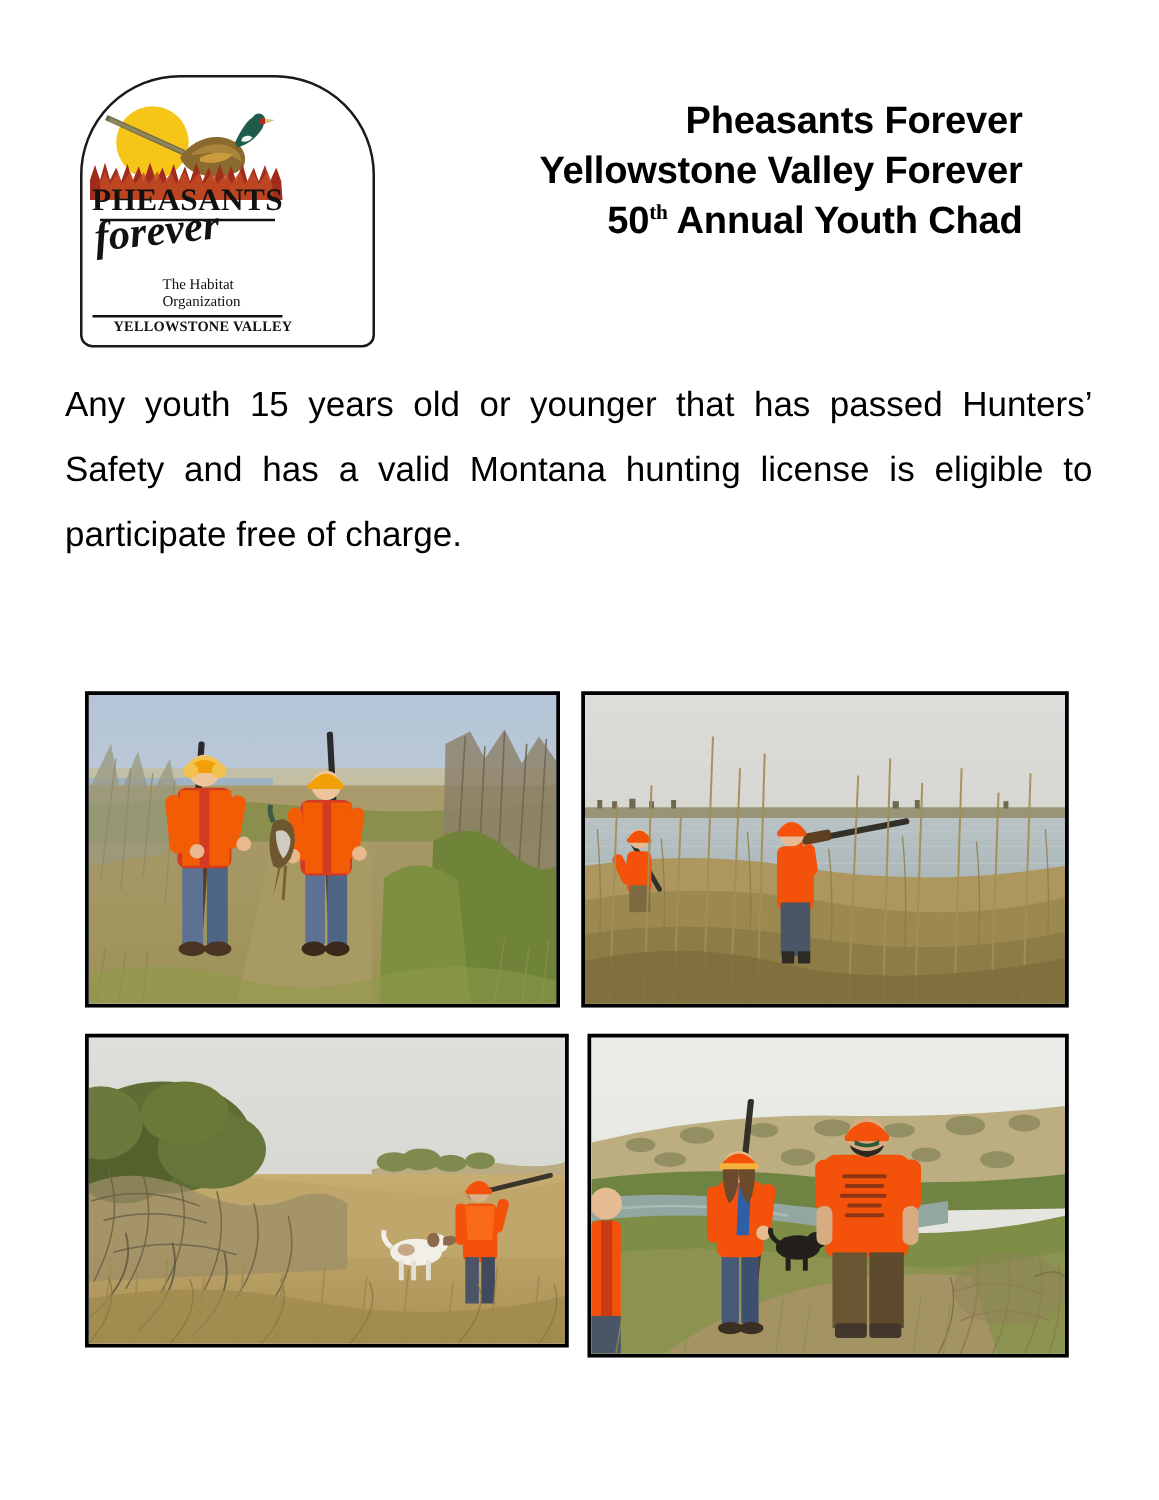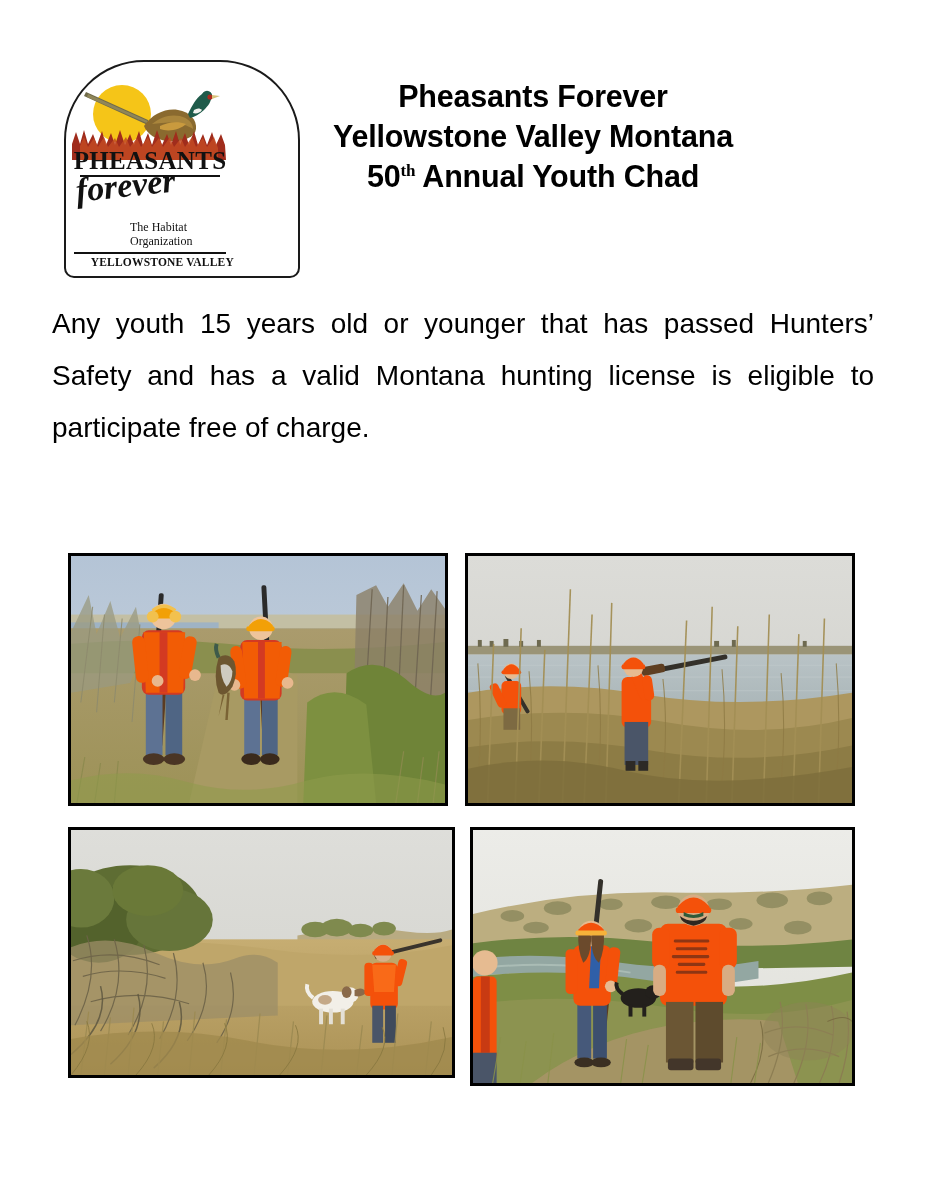--- a/index.html
+++ b/index.html
@@ -132,21 +132,21 @@
     letter-spacing: 0.2px;
     color: #111111;
   }
 
   
   .title-block {
     position: absolute;
     left: 248px;
     top: 20px;
     width: 570px;
-    text-align: center;
+    text-align: right;
   }
   .title-line {
     font-family: "Liberation Sans", sans-serif;
     font-weight: bold;
     font-size: 30.5px;
     line-height: 40px;
     letter-spacing: -0.2px;
     color: #000000;
     white-space: nowrap;
   }
@@ -254,21 +254,21 @@
           <div>Organization</div>
         </div>
 
         <div class="logo-bottom-rule"></div>
         <div class="yellowstone-text">YELLOWSTONE VALLEY</div>
       </div>
     </div>
 
     <div class="title-block">
       <div class="title-line">Pheasants Forever</div>
-      <div class="title-line">Yellowstone Valley Montana</div>
+      <div class="title-line">Yellowstone Valley Forever</div>
       <div class="title-line"><span>50</span><sup>th</sup><span> Annual Youth Chad</span></div>
     </div>
   </div>
 
   <div class="body-copy">
     <p class="para">Any youth 15 years old or younger that has passed Hunters’ Safety and has a valid Montana hunting license is eligible to participate free of charge.</p>
   </div>
 
   <div class="photo-grid">
 

